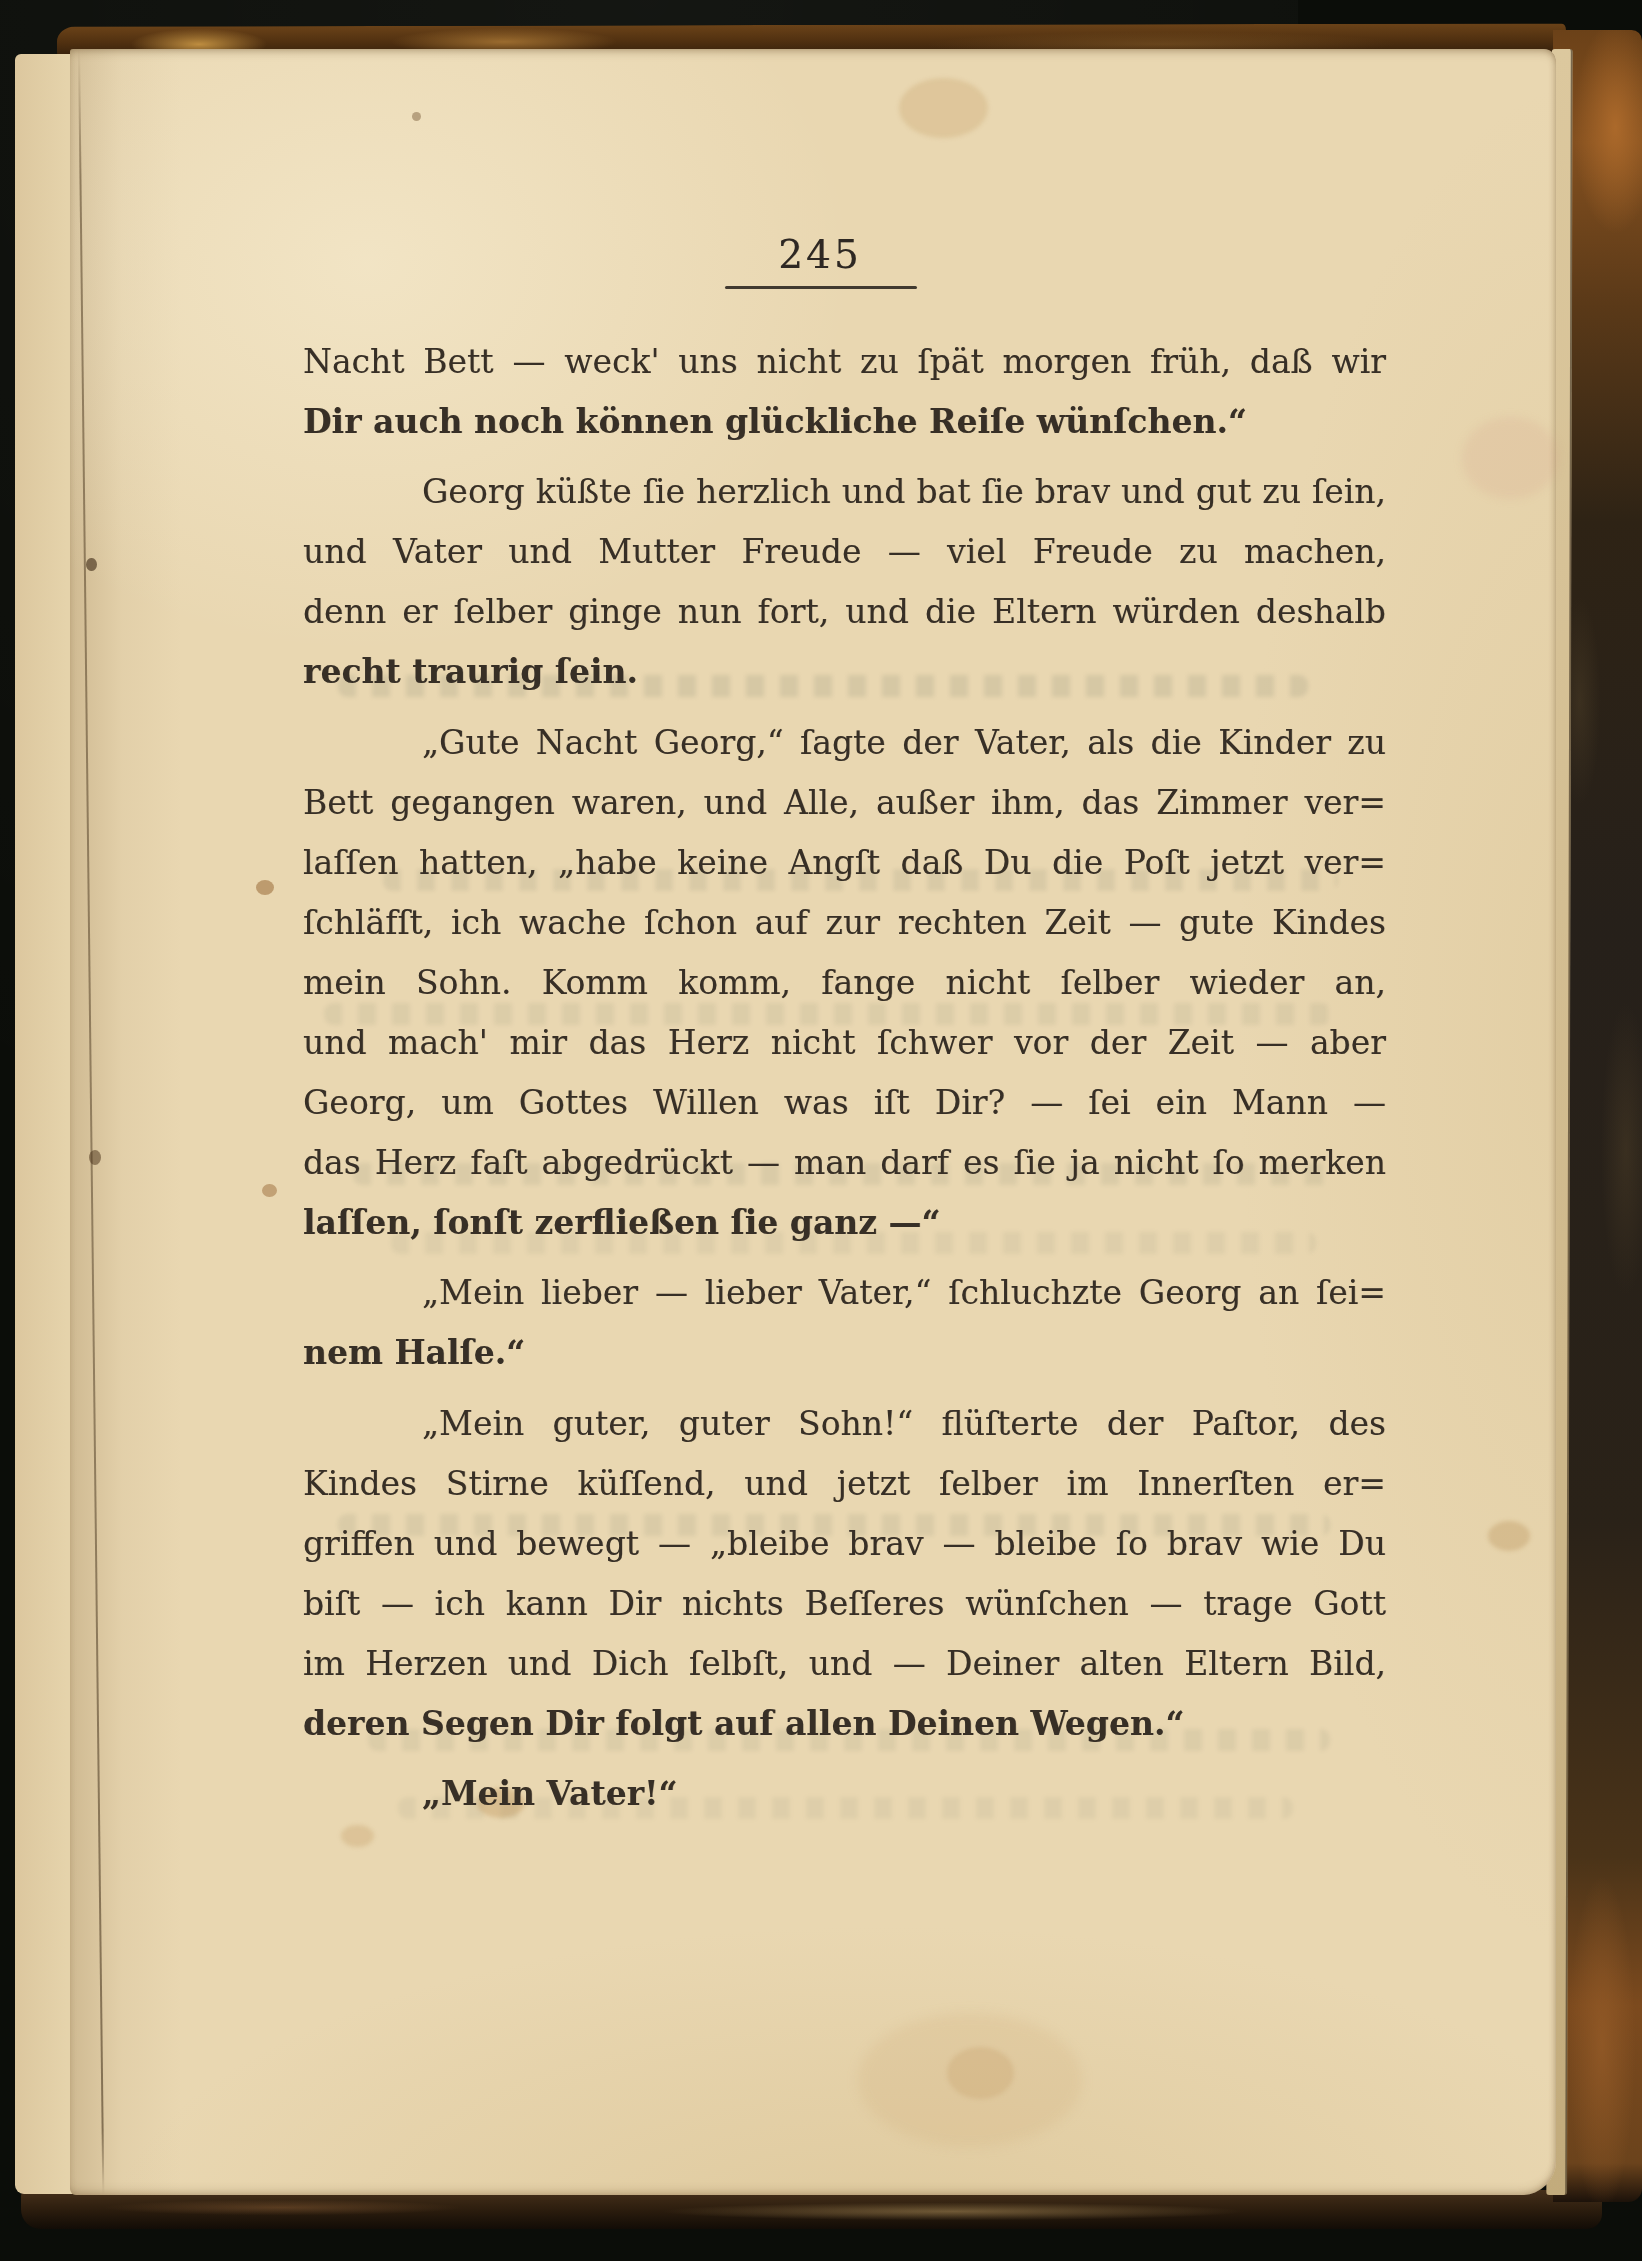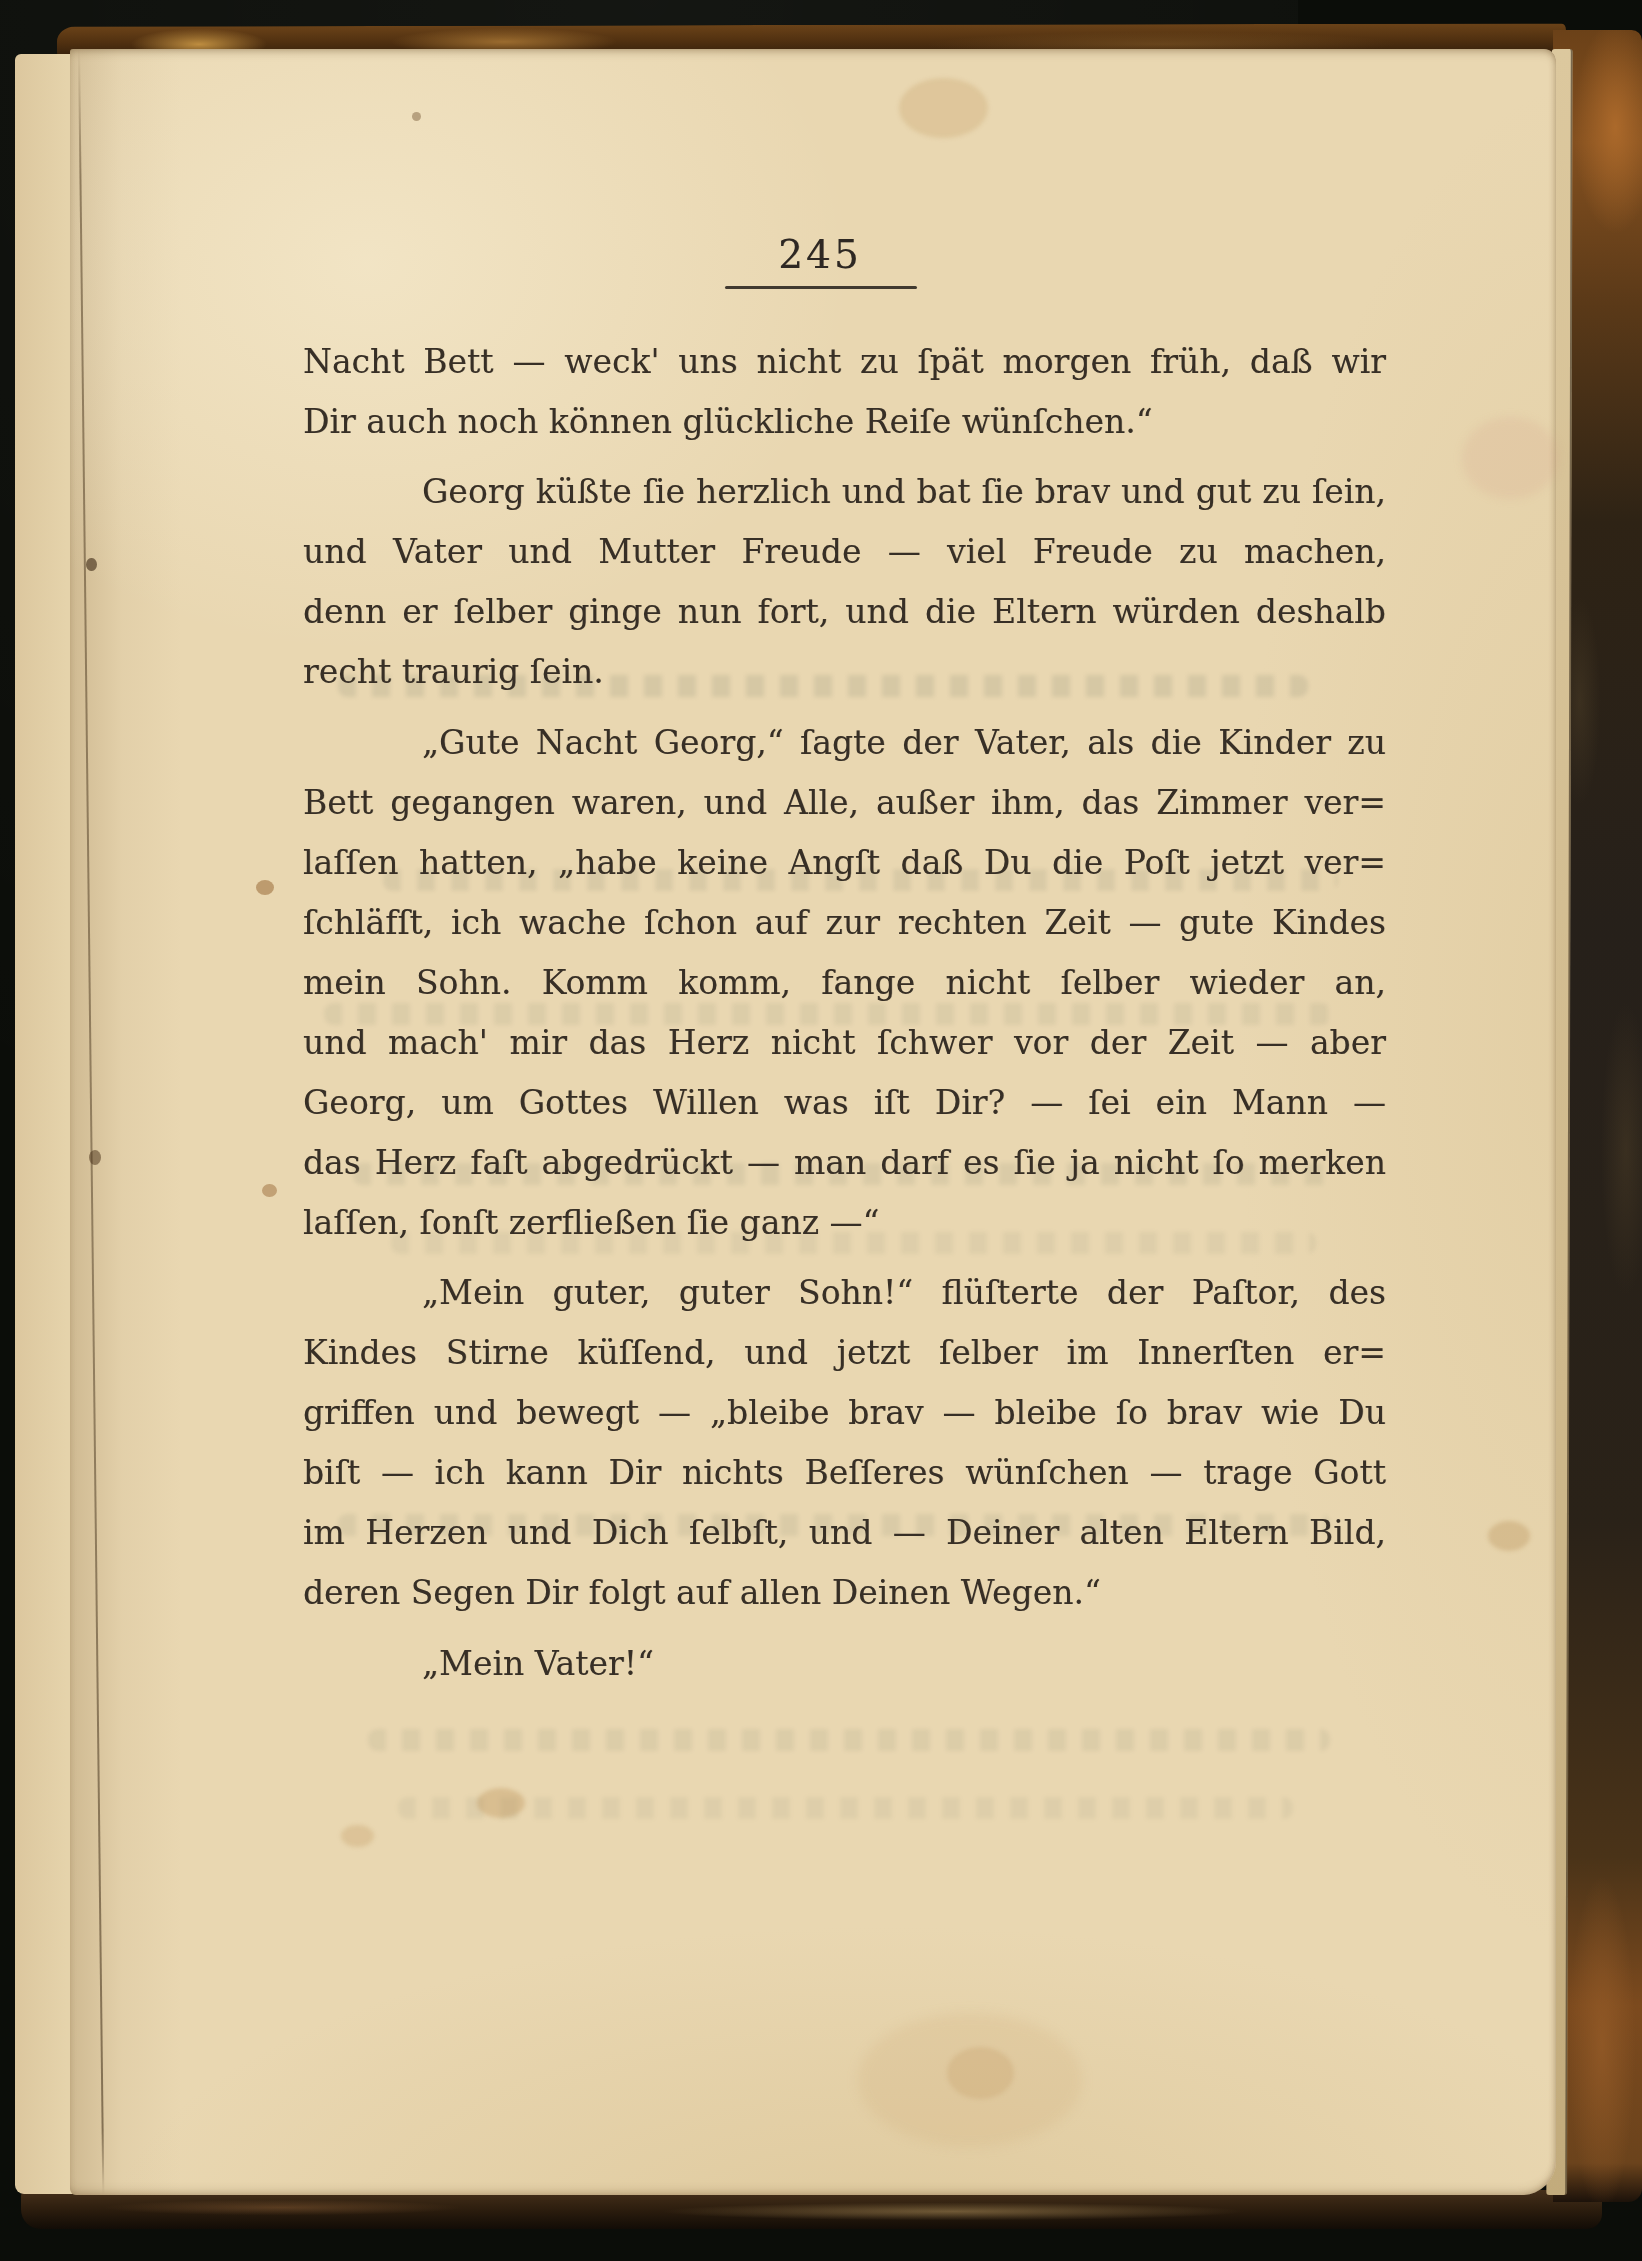--- a/index.html
+++ b/index.html
@@ -95,21 +95,21 @@
     background: #413a30; border-radius: 1.5px;
   }
   .text-block {
     position: absolute; left: 233px; top: 283px; width: 1083px;
     color: #372f26; font-size: 33px; line-height: 60px;
     text-shadow: 0.4px 0.4px 0 rgba(55,47,38,.30);
   }
   .para { margin: 0; }
   .para + .para { margin-top: 10.4px; }
   .line { display: block; text-align: justify; text-align-last: justify; }
-  .line.short { text-align-last: left; }
+  .line.short { text-align-last: left; font-weight: bold; }
   .line.indent { text-indent: 119px; }
 </style>
 </head>
 <body>
 
 <div class="scene">
 
   <div class="cover-top"></div>
   <div class="cover-bottom"></div>
 
@@ -163,20 +163,24 @@
         <span class="line">Bett gegangen waren, und Alle, außer ihm, das Zimmer ver=</span>
         <span class="line">laſſen hatten, „habe keine Angſt daß Du die Poſt jetzt ver=</span>
         <span class="line">ſchläfſt, ich wache ſchon auf zur rechten Zeit — gute Kindes</span>
         <span class="line">mein Sohn.  Komm komm, fange nicht ſelber wieder an,</span>
         <span class="line">und mach' mir das Herz nicht ſchwer vor der Zeit — aber</span>
         <span class="line">Georg, um Gottes Willen was iſt Dir? — ſei ein Mann —</span>
         <span class="line">das Herz faſt abgedrückt — man darf es ſie ja nicht ſo merken</span>
         <span class="line short">laſſen, ſonſt zerfließen ſie ganz —“</span>
       </p>
       <p class="para">
+        <span class="line indent">„Mein lieber — lieber Vater,“ ſchluchzte Georg an ſei=</span>
+        <span class="line short">nem Halſe.“</span>
+      </p>
+      <p class="para">
         <span class="line indent">„Mein guter, guter Sohn!“ flüſterte der Paſtor, des</span>
         <span class="line">Kindes Stirne küſſend, und jetzt ſelber im Innerſten er=</span>
         <span class="line">griffen und bewegt — „bleibe brav — bleibe ſo brav wie Du</span>
         <span class="line">biſt — ich kann Dir nichts Beſſeres wünſchen — trage Gott</span>
         <span class="line">im Herzen und Dich ſelbſt, und — Deiner alten Eltern Bild,</span>
         <span class="line short">deren Segen Dir folgt auf allen Deinen Wegen.“</span>
       </p>
       <p class="para">
         <span class="line indent short">„Mein Vater!“</span>
       </p>

